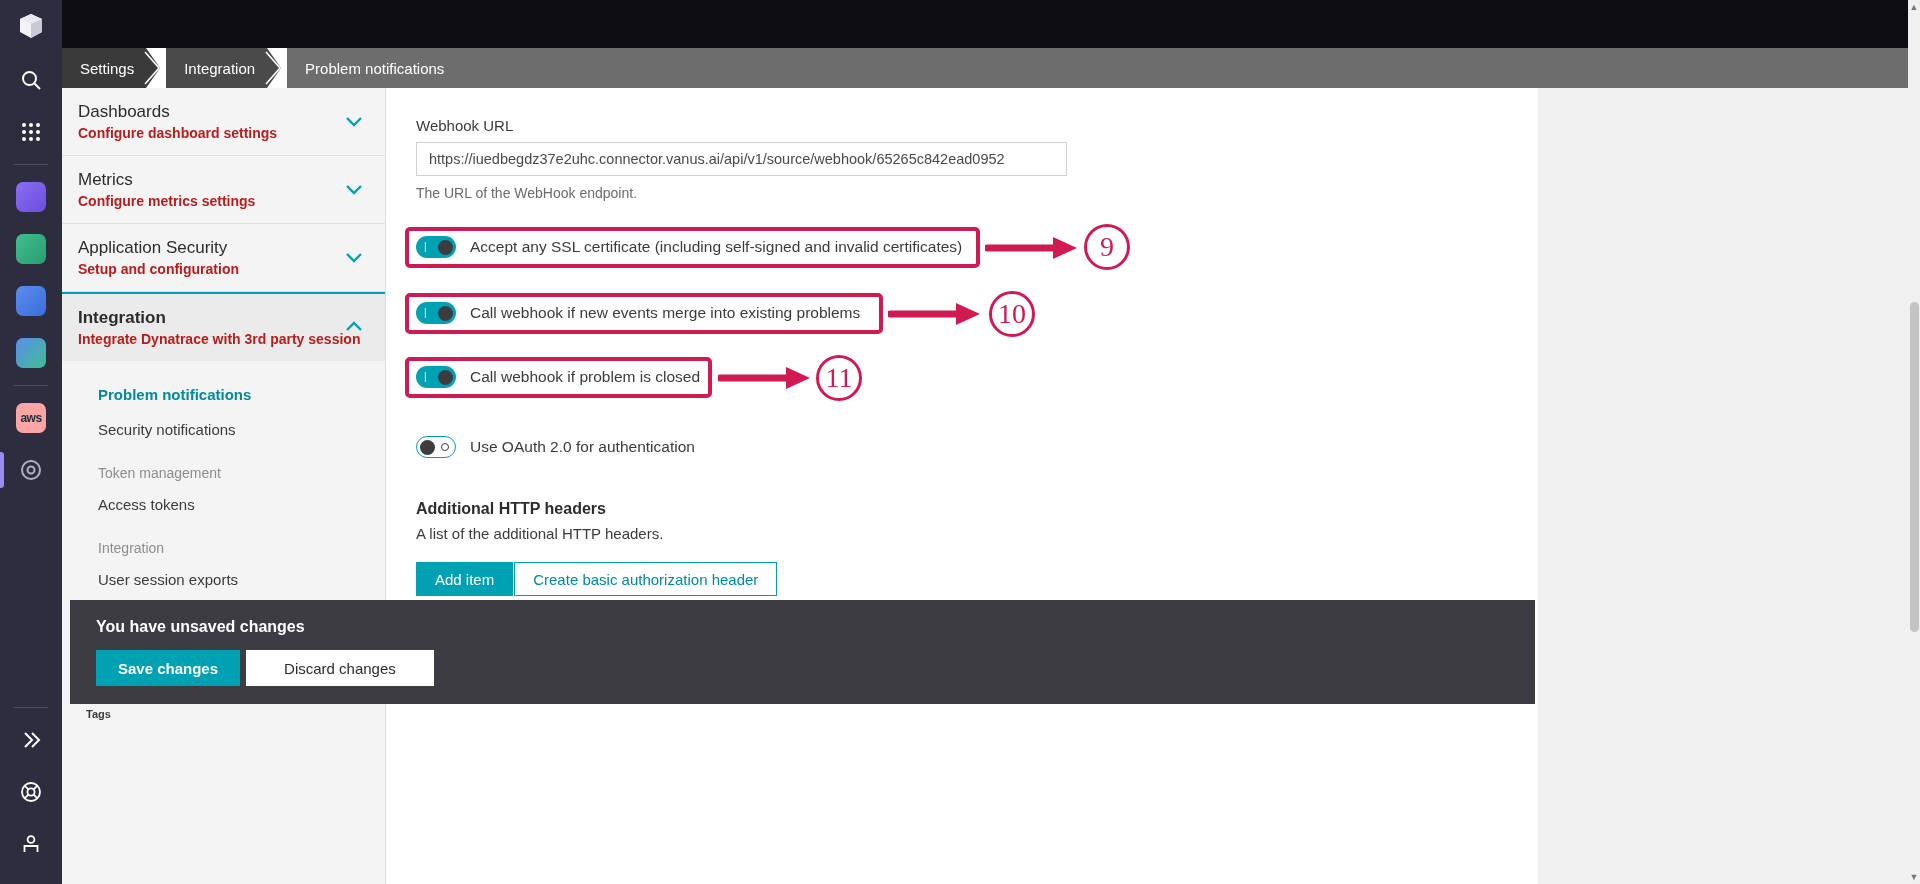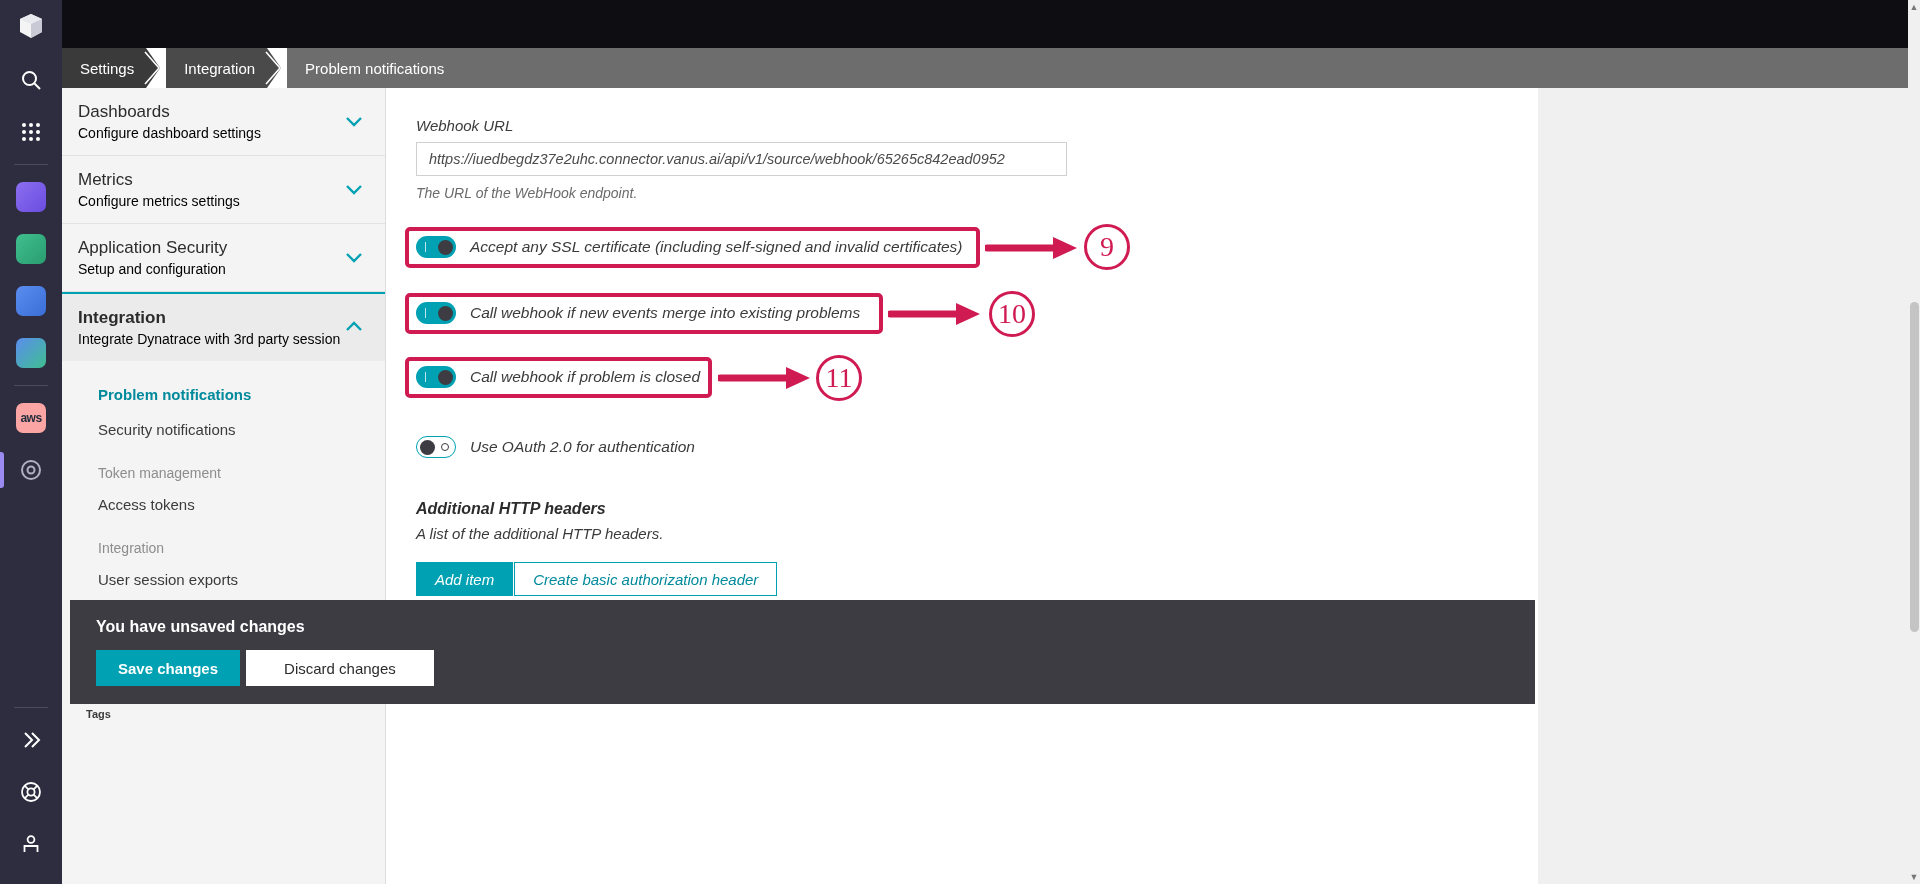--- a/index.html
+++ b/index.html
@@ -112,21 +112,21 @@
   .nav-group.selected {
     background: #ebebeb;
     border-top: 2px solid #00a1b2;
     border-bottom: none;
   }
   .nav-group-title {
     font-size: 17px; color: #2c2c2c; margin-bottom: 3px;
   }
   .nav-group.selected .nav-group-title { font-weight: bold; }
   .nav-group-sub {
-    font-size: 14px; color: #000000;
+    font-size: 14px; color: #b91c1c; font-weight: bold;
   }
   .nav-chevron {
     position: absolute; right: 22px; top: 50%;
     transform: translateY(-50%);
     color: #00a1b2;
   }
   .nav-sub-list { padding: 16px 0 0 0; }
   .nav-sub-item {
     font-size: 15px; color: #3b3b3b;
     padding: 9px 22px 9px 36px; cursor: pointer;
@@ -136,21 +136,20 @@
     font-size: 14px; color: #8d8d8d;
     padding: 18px 22px 6px 36px;
   }
 
   
   .content {
     position: absolute; left: 386px; top: 88px;
     width: 1152px; height: 796px;
     background: #ffffff;
     overflow: hidden;
-    font-style: italic;
   }
   .content-right-fill {
     position: absolute; left: 1538px; top: 88px;
     width: 370px; height: 796px; background: #f0f0f0;
   }
   .field-label {
     position: absolute; left: 30px; top: 29px;
     font-size: 15px; color: #3b3b3b;
   }
   .url-input {

